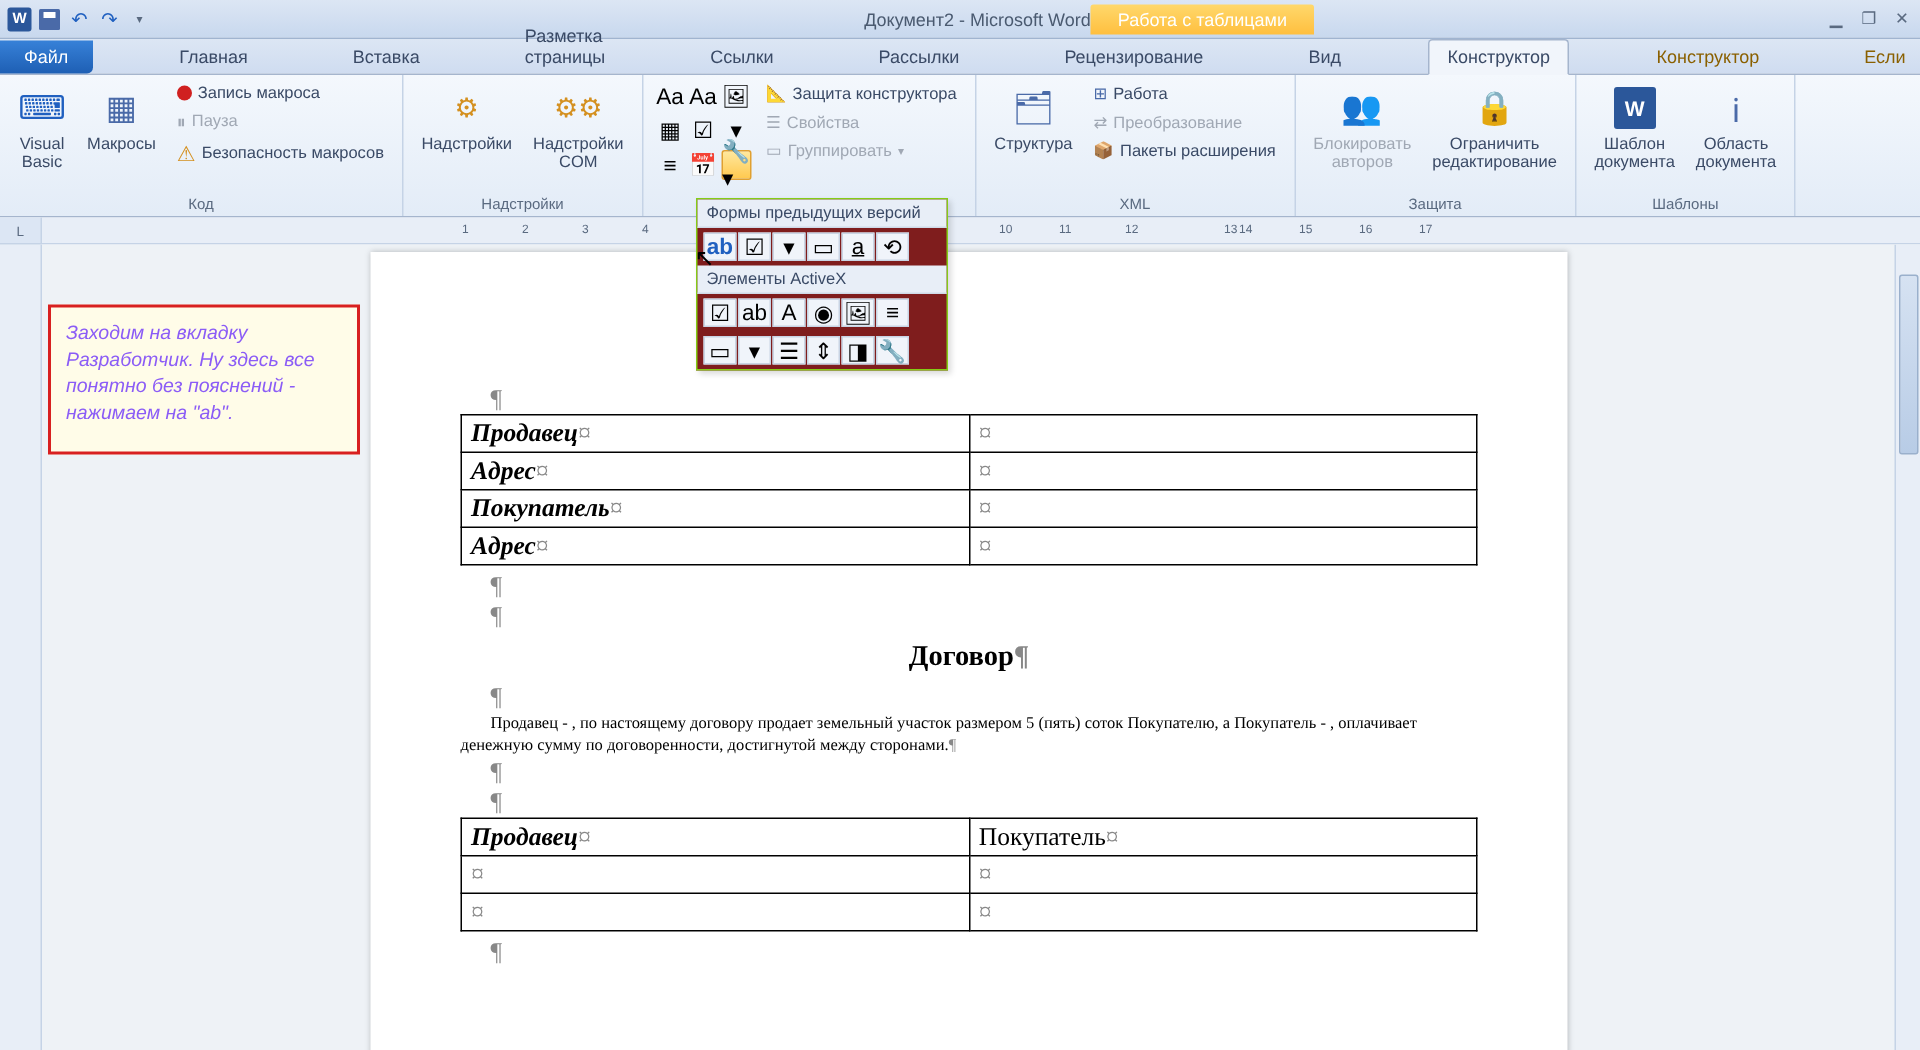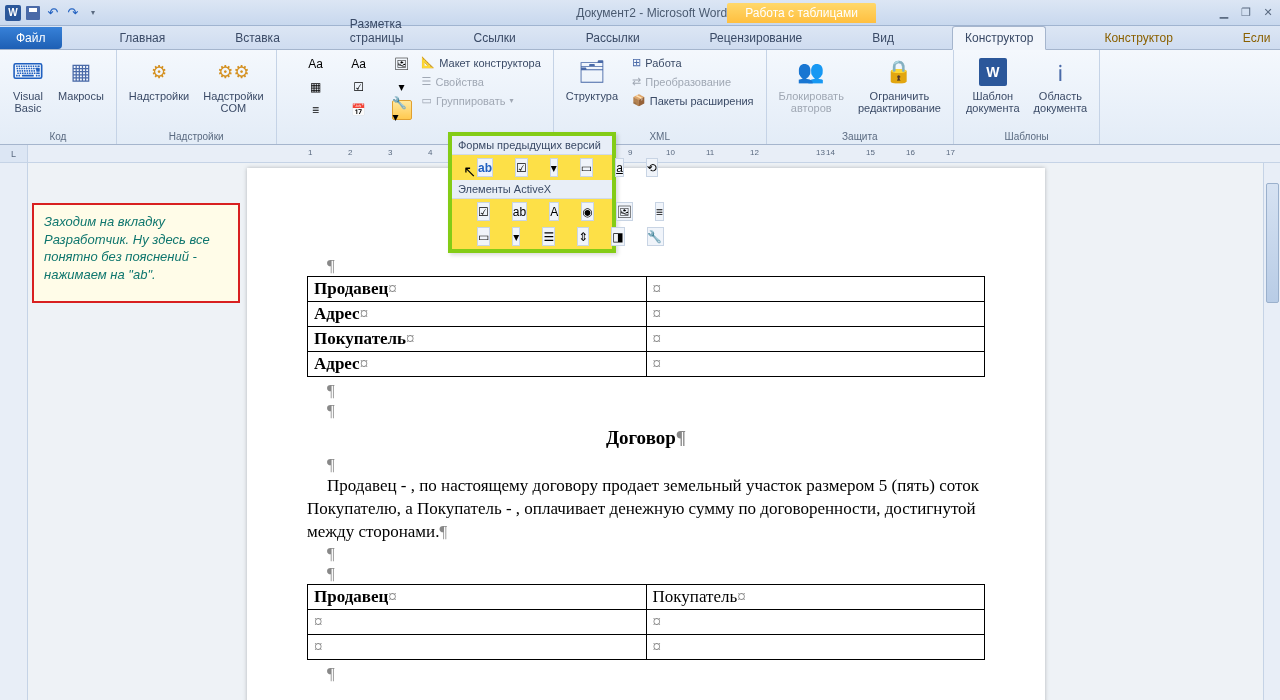--- a/index.html
+++ b/index.html
@@ -24,58 +24,58 @@
 
 .ribbon { height: 95px; background: linear-gradient(#f4f8fd,#e3ecf7); border-bottom: 1px solid #a5b5cd; display: flex; position: relative; }
 .group { border-right: 1px solid #c5d3e6; padding: 4px 8px 2px 8px; display: flex; flex-direction: column; justify-content: space-between; }
 .group-body { display: flex; gap: 6px; align-items: flex-start; flex: 1; }
 .group-label { text-align: center; color: #5a6a80; font-size: 10px; padding-top: 2px; }
 .vbtn { display: flex; flex-direction: column; align-items: center; gap: 2px; padding: 2px 4px; cursor: default; }
 .vbtn-icon { width: 32px; height: 32px; display: flex; align-items: center; justify-content: center; }
 .vbtn-label { font-size: 11px; color: #3a4a66; text-align: center; line-height: 1.1; }
 .hbtn { display: flex; align-items: center; gap: 4px; padding: 2px 4px; font-size: 11px; color: #3a4a66; }
 .col { display: flex; flex-direction: column; gap: 2px; }
-.small-btn { width: 20px; height: 20px; border: 1px solid transparent; display: inline-flex; align-items: center; justify-content: center; font-size: 12px; margin-left: 21px; }
+.small-btn { width: 20px; height: 20px; border: 1px solid transparent; display: inline-flex; align-items: center; justify-content: center; font-size: 15px; }
 .small-btn.highlighted { background: linear-gradient(#ffe89e,#ffc94f); border: 1px solid #e0a030; border-radius: 2px; }
 .disabled { color: #a0a8b4 !important; }
 .disabled .vbtn-label, .disabled span { color: #a0a8b4; }
 
 
-.legacy-popup { position: absolute; left: 448px; top: 132px; width: 168px; background: #fde047; border: 4px solid #84cc16; box-shadow: 2px 2px 4px rgba(0,0,0,0.15); z-index: 100; }
+.legacy-popup { position: absolute; left: 464px; top: 132px; width: 168px; background: #7f1d1d; border: 1px solid #84cc16; box-shadow: 2px 2px 4px rgba(0,0,0,0.15); z-index: 100; }
 .popup-header { background: #e8eef7; padding: 3px 6px; font-size: 11px; color: #3a4a66; border-bottom: 1px solid #d0dae8; }
 .popup-row { display: flex; gap: 1px; padding: 3px 4px; }
 .popup-row .small-btn { width: 22px; height: 19px; border: 1px solid #c8d4e4; background: #f0f4fa; }
 
 
 .cursor { position: absolute; left: 463px; top: 162px; z-index: 200; font-size: 16px; color: #000; pointer-events: none; }
 
 
 .ruler-h { height: 18px; background: #e8eef7; border-bottom: 1px solid #c5d3e6; position: relative; display: flex; }
 .ruler-corner { width: 28px; background: #dce6f4; border-right: 1px solid #c5d3e6; display: flex; align-items: center; justify-content: center; font-size: 9px; color: #5a6a80; }
 .ruler-body { flex: 1; position: relative; overflow: hidden; color: #5a6a80; font-size: 8px; }
 .ruler-body span { position: absolute; top: 3px; }
 
 
 .main { display: flex; height: 537px; }
 .ruler-v { width: 28px; background: #e8eef7; border-right: 1px solid #c5d3e6; }
 .doc-area { flex: 1; background: #eef2f6; position: relative; overflow: hidden; }
 .page { position: absolute; left: 219px; top: 5px; width: 798px; min-height: 900px; background: #fff; box-shadow: 0 0 4px rgba(0,0,0,0.25); padding: 88px 60px 20px 60px; font-family: "Times New Roman", serif; font-size: 16px; color: #000; }
 
 
-.annotation { position: absolute; left: 4px; top: 40px; width: 208px; background: #fffce8; border: 2px solid #d82020; padding: 8px 10px; color: #0f766e; font-style: italic; font-family: Arial, sans-serif; font-size: 13px; line-height: 1.35; z-index: 50; }
+.annotation { position: absolute; left: 4px; top: 40px; width: 208px; background: #fffce8; border: 2px solid #d82020; padding: 8px 10px; color: #8b5cf6; font-style: italic; font-family: Arial, sans-serif; font-size: 13px; line-height: 1.35; z-index: 50; }
 .annotation p { margin-bottom: 10px; }
 
 
 .doc-table { border-collapse: collapse; width: 100%; margin-bottom: 4px; }
 .doc-table td { border: 1px solid #000; padding: 2px 6px; font-size: 17px; }
-.doc-table td:first-child { width: 50%; font-weight: bold; }
+.doc-table td:first-child { width: 50%; font-weight: bold; font-style: italic; }
 .cell-mark::after { content: "¤"; color: #888; font-weight: normal; }
 .pilcrow::after { content: "¶"; color: #888; }
 .doc-h { text-align: center; font-weight: bold; font-size: 19px; margin: 6px 0; }
-.doc-p { font-size: 17px; line-height: 1.35; text-indent: 20px; }
+.doc-p { font-size: 11px; line-height: 1.35; text-indent: 20px; }
 .doc-p-empty { font-size: 17px; margin-left: 20px; }
 
 
 .scroll-v { position: absolute; right: 0; top: 0; width: 17px; height: 100%; background: #e8eef7; border-left: 1px solid #c5d3e6; }
 .scroll-v .thumb { position: absolute; left: 2px; width: 13px; top: 20px; height: 120px; background: linear-gradient(#d6e2f2,#b8cce6); border: 1px solid #9ab0cc; border-radius: 2px; }
 .ico-word { width: 16px; height: 16px; background: #2b579a; color: #fff; font-weight: bold; font-size: 10px; display: flex; align-items: center; justify-content: center; border-radius: 2px; }
 .ico-save { width: 14px; height: 14px; background: #4a6aa8; border-radius: 1px; position: relative; }
 .ico-save::after { content:''; position: absolute; top: 2px; left: 3px; width: 8px; height: 4px; background: #fff; }
 .ico-undo, .ico-redo { color: #2060c0; font-size: 13px; }
 .ico-gears { color: #d49020; font-size: 18px; }
@@ -136,20 +136,34 @@
             <span style="font-size:22px;color:#2060c0">⌨</span>
           </div>
         <div class="vbtn-label" style="white-space:pre-line">Visual
 Basic</div>
       </div>
       <div class="vbtn">
         <div class="vbtn-icon">
             <span style="font-size:22px;color:#4a6aa8">▦</span>
           </div>
         <div class="vbtn-label">Макросы</div>
+      </div>
+      <div class="col">
+        <div class="hbtn">
+            <span class="ico-rec"></span>
+            <span>Запись макроса</span>
+          </div>
+        <div class="hbtn disabled">
+            <span class="ico-pause">⏸</span>
+            <span>Пауза</span>
+          </div>
+        <div class="hbtn">
+            <span class="ico-shield">⚠</span>
+            <span>Безопасность макросов</span>
+          </div>
       </div>
     </div>
     <div class="group-label">Код</div>
   </div>
 
   <div class="group">
     <div class="group-body">
       <div class="vbtn">
         <div class="vbtn-icon">
             <span class="ico-gears">⚙</span>
@@ -182,21 +196,21 @@
         </div>
         <div style="display:flex;gap:2px">
           <div class="small-btn">≡</div>
           <div class="small-btn">📅</div>
           <div class="small-btn highlighted">🔧▾</div>
         </div>
       </div>
       <div class="col">
         <div class="hbtn">
             <span style="color:#2060c0">📐</span>
-            <span>Макет конструктора</span>
+            <span>Защита конструктора</span>
           </div>
         <div class="hbtn disabled">
             <span>☰</span>
             <span>Свойства</span>
           </div>
         <div class="hbtn disabled">
             <span>▭</span>
             <span>Группировать</span>
             <span style="font-size:8px">▾</span>
           </div>

